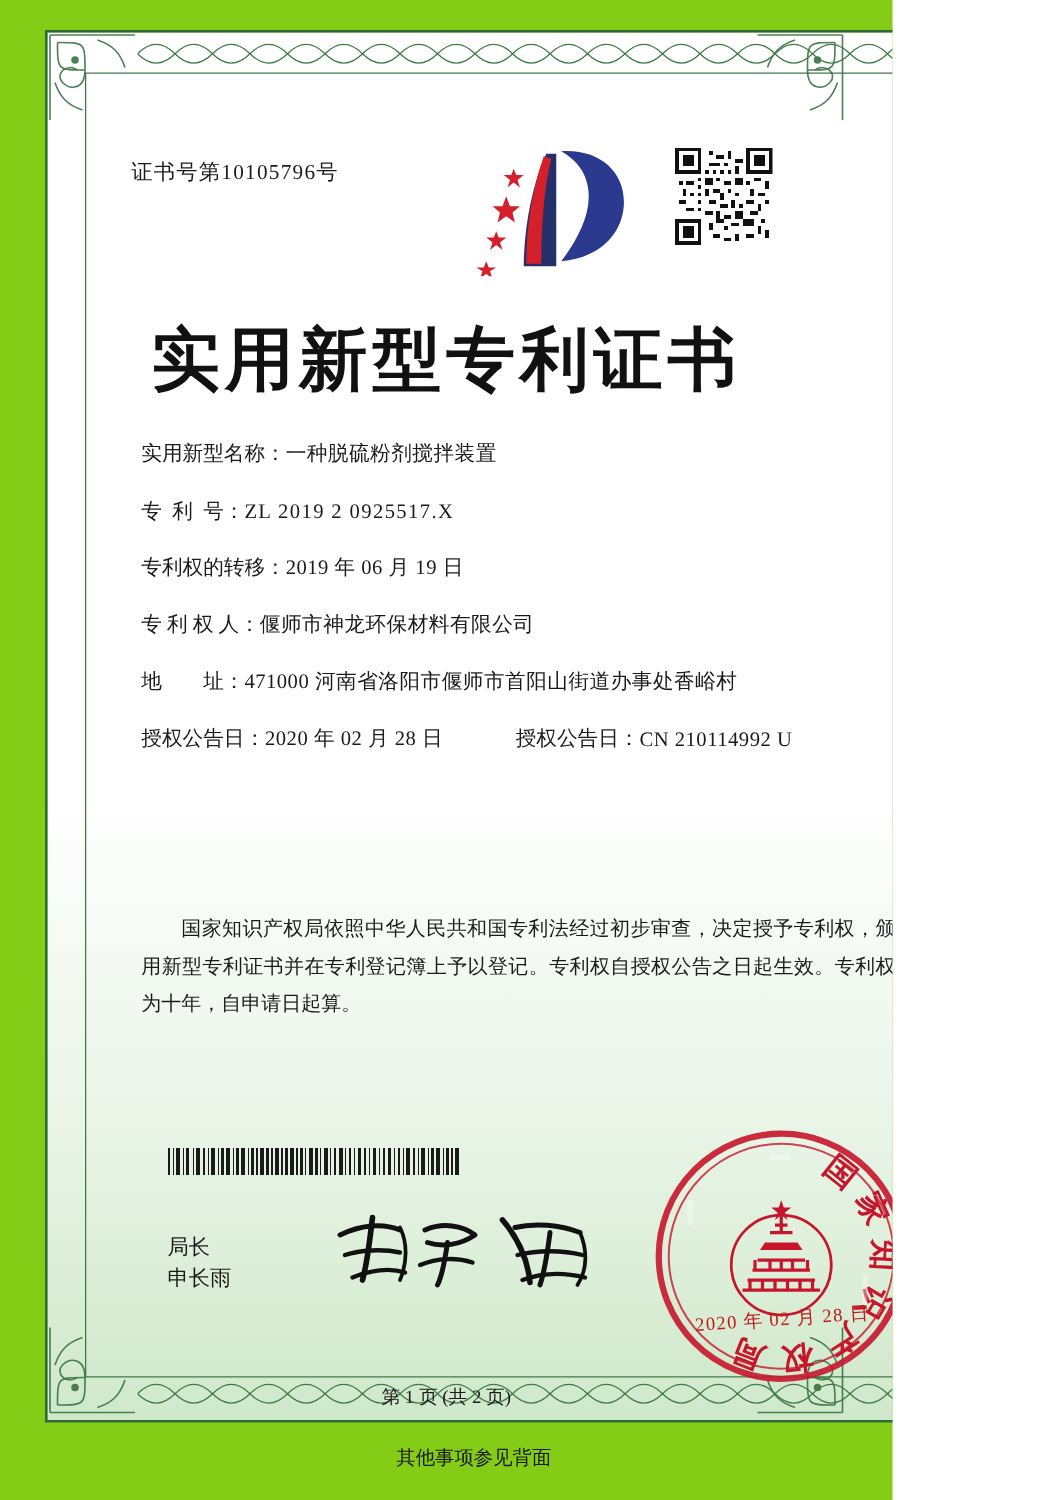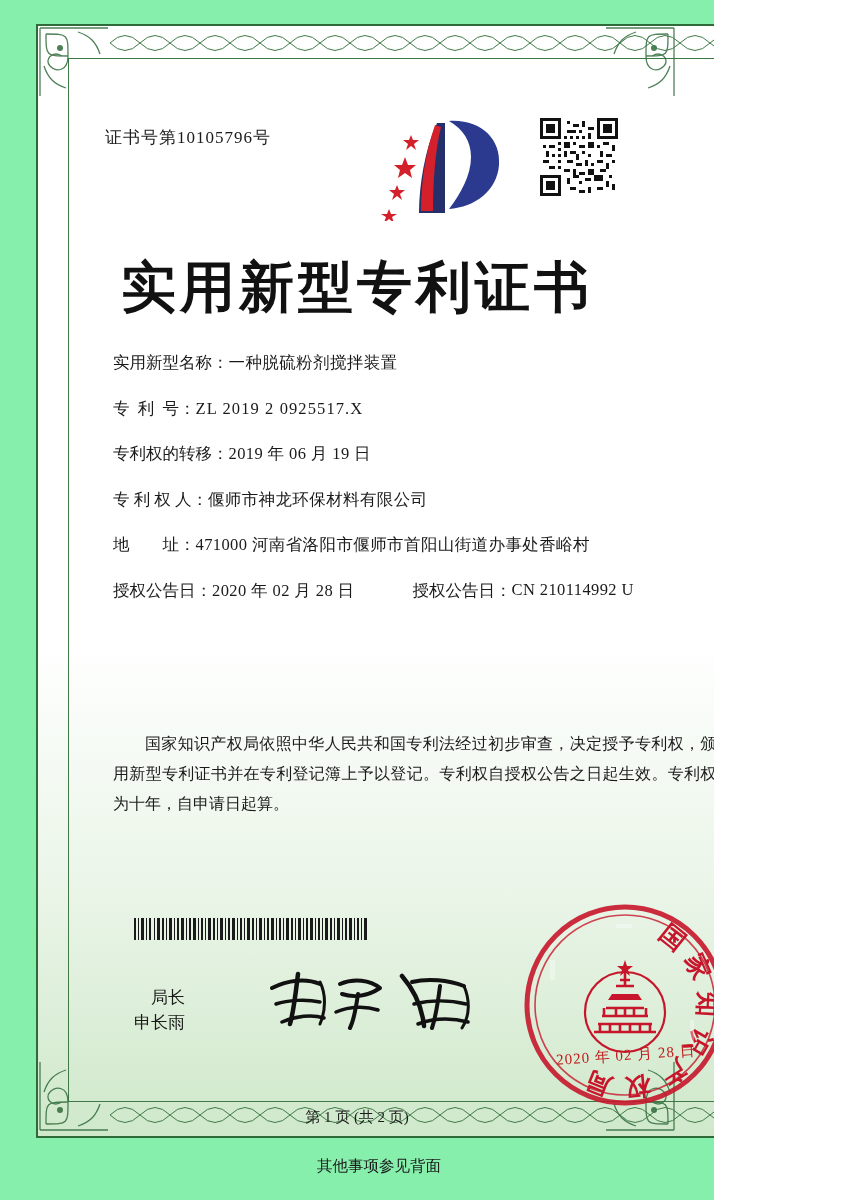--- a/index.html
+++ b/index.html
@@ -1,18 +1,18 @@
 <!DOCTYPE html>
 <html><head>
 <meta charset="utf-8">
 <style>
   html,body{margin:0;padding:0;background:#ffffff;}
   body{width:849px;height:1200px;font-family:"Liberation Serif",serif;color:#1a1a1a;}
 
-  .page{position:relative;width:714px;height:1200px;overflow:hidden;background:#86efac;}
+  .page{position:relative;width:714px;height:1200px;overflow:hidden;background:#84cc16;}
 
   
   .frame-outer{
     position:absolute;left:36px;top:24px;width:777px;height:1110px;
     border:2px solid #2f6b3a;
     background:
       linear-gradient(180deg,#ffffff 0%,#ffffff 55%,#eaf5e8 78%,#cfe8ca 100%);
   }
   .frame-inner{
     position:absolute;left:68px;top:58px;width:713px;height:1042px;
@@ -46,32 +46,32 @@
     font-family:"DejaVu Sans",sans-serif;color:#111;
   }
 
   
   .fields{position:absolute;left:113px;top:352px;width:640px;}
   .frow{display:flex;align-items:baseline;margin-bottom:23.5px;font-size:16.5px;}
   .flabel{white-space:pre;font-size:16.5px;letter-spacing:0px;}
   .fvalue{font-size:16.5px;letter-spacing:0.4px;}
   .fvalue.mono{font-family:"Liberation Serif",serif;letter-spacing:1.1px;}
 
-  .grant-row{display:flex;align-items:flex-start;font-size:16.5px;margin-bottom:8px;}
+  .grant-row{display:flex;align-items:flex-end;font-size:16.5px;margin-bottom:8px;}
   .grant-row .gap{width:58px;}
 
   
   .paras{position:absolute;left:113px;top:700px;width:636px;font-size:16px;line-height:30px;text-align:justify;margin-top:29px;}
   .paras p{margin:0 0 2px 0;text-indent:2em;}
 
   
   .barcode{position:absolute;left:134px;top:918px;width:236px;height:22px;}
 
   
-  .sig-labels{position:absolute;left:134px;top:985px;font-size:17px;line-height:25px;text-align:right;}
+  .sig-labels{position:absolute;left:134px;top:985px;font-size:17px;line-height:25px;}
   .sig-script{
     position:absolute;left:262px;top:966px;width:220px;height:72px;
   }
 
   
   .seal{position:absolute;left:520px;top:900px;width:210px;height:210px;}
   .seal-date{
     position:absolute;left:556px;top:1046px;font-size:15px;color:#c01a1a;
     transform:rotate(-4deg);letter-spacing:1px;font-family:"Liberation Serif",serif;
   }

